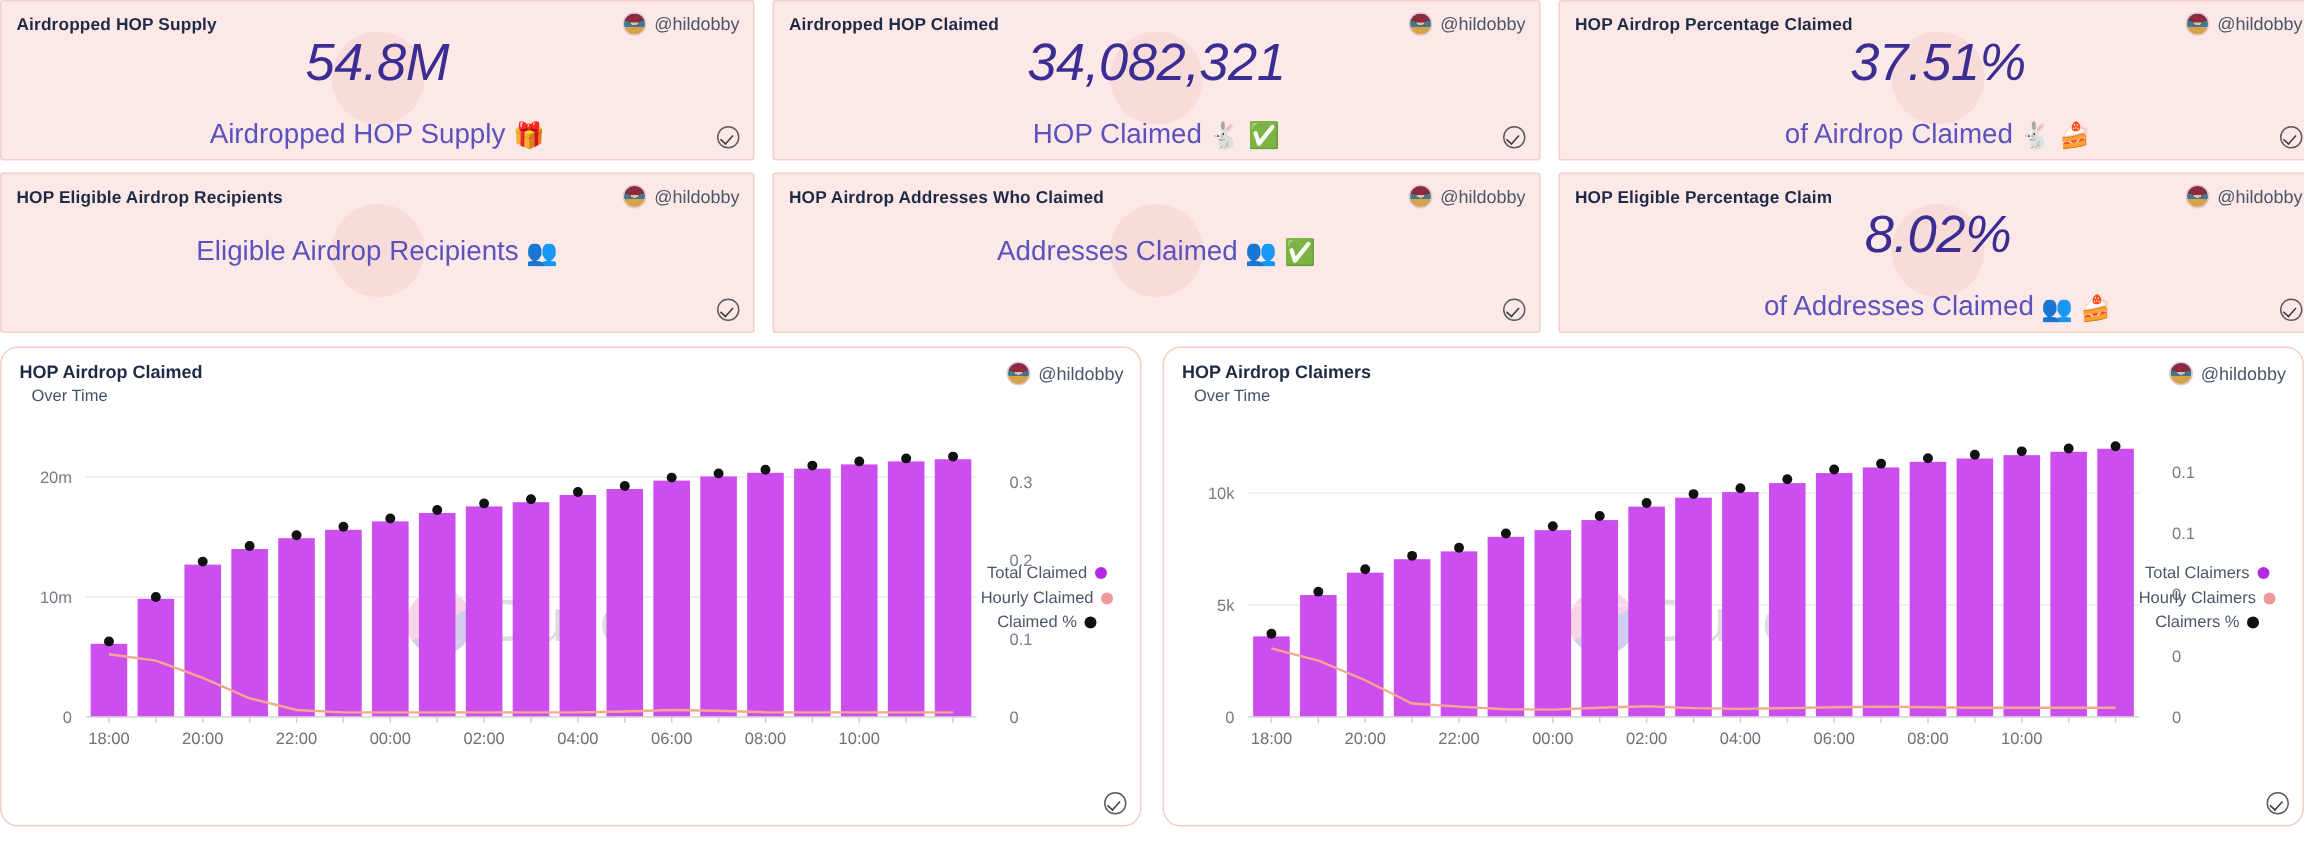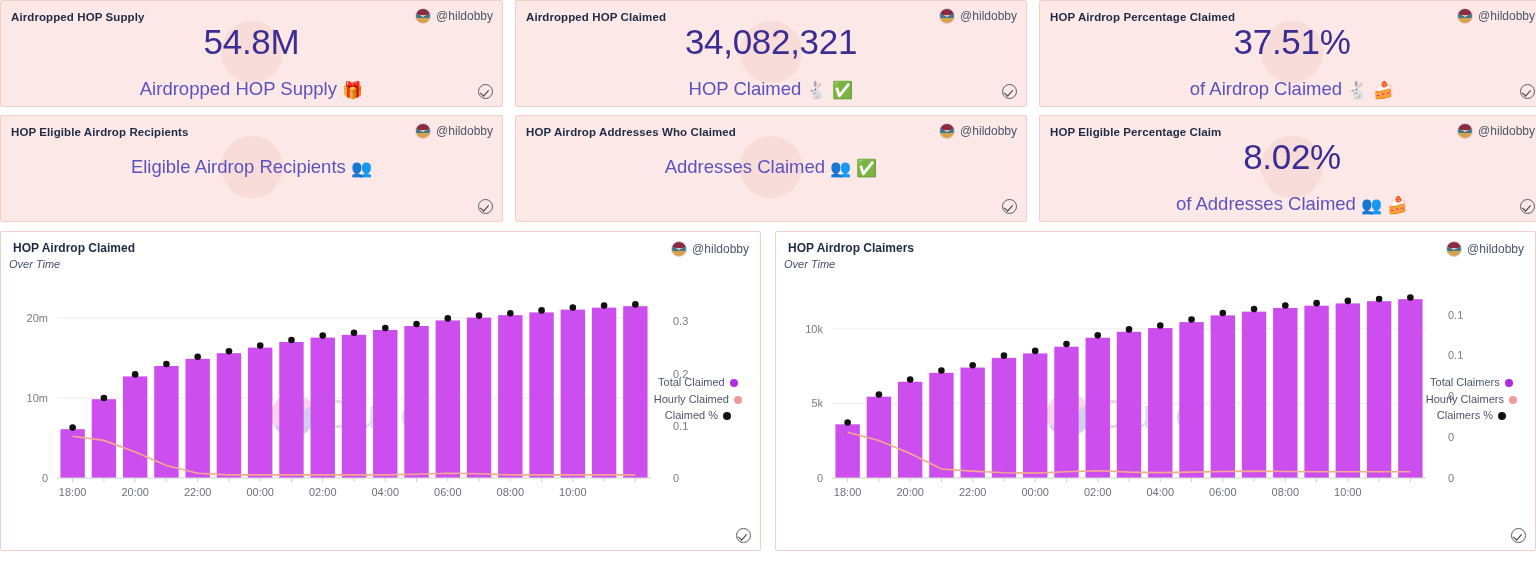--- a/index.html
+++ b/index.html
@@ -76,20 +76,21 @@
     left: 0; right: 0; top: 22px;
     text-align: center;
     pointer-events: none;
   }
   .kpi-value {
     font-size: 35px;
     color: #3b2d91;
     line-height: 1.06;
     font-weight: 400;
     letter-spacing: -0.3px;
+    font-style: italic;
   }
   .kpi-sub {
     font-size: 18.5px;
     color: #5b52bd;
     line-height: 1.25;
     margin-top: 17px;
     white-space: nowrap;
   }
   .kpi-sub .emj { font-size: 17px; vertical-align: -1px; }
   .blob {
@@ -127,35 +128,34 @@
     display: grid;
     grid-template-columns: 761px 761px;
     column-gap: 14px;
     margin-top: 9px;
   }
   .chart-card {
     position: relative;
     height: 320px;
     background: #ffffff;
     border: 1px solid #f3cfc9;
-    border-radius: 2px;
+    border-radius: 12px;
     overflow: hidden;
   }
   .chart-title {
     position: absolute;
     left: 12px; top: 9px;
     font-size: 12px;
     font-weight: bold;
     color: #1f2a44;
   }
   .chart-subtitle {
     position: absolute;
-    left: 8px; top: 26px;
+    left: 20px; top: 26px;
     font-size: 11px;
-    font-style: italic;
     color: #45506a;
   }
   .chart-attr {
     position: absolute;
     right: 11px; top: 9px;
     display: flex; align-items: center; gap: 5px;
   }
 
   .plot {
     position: absolute;

